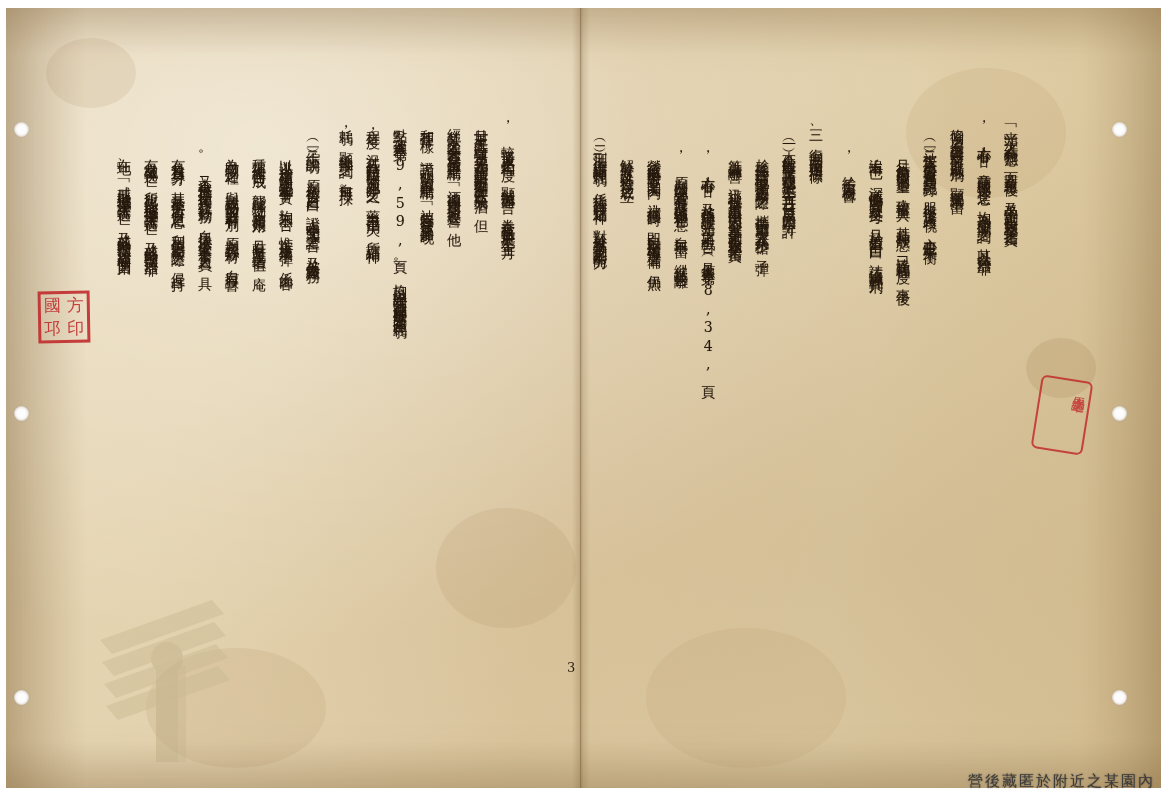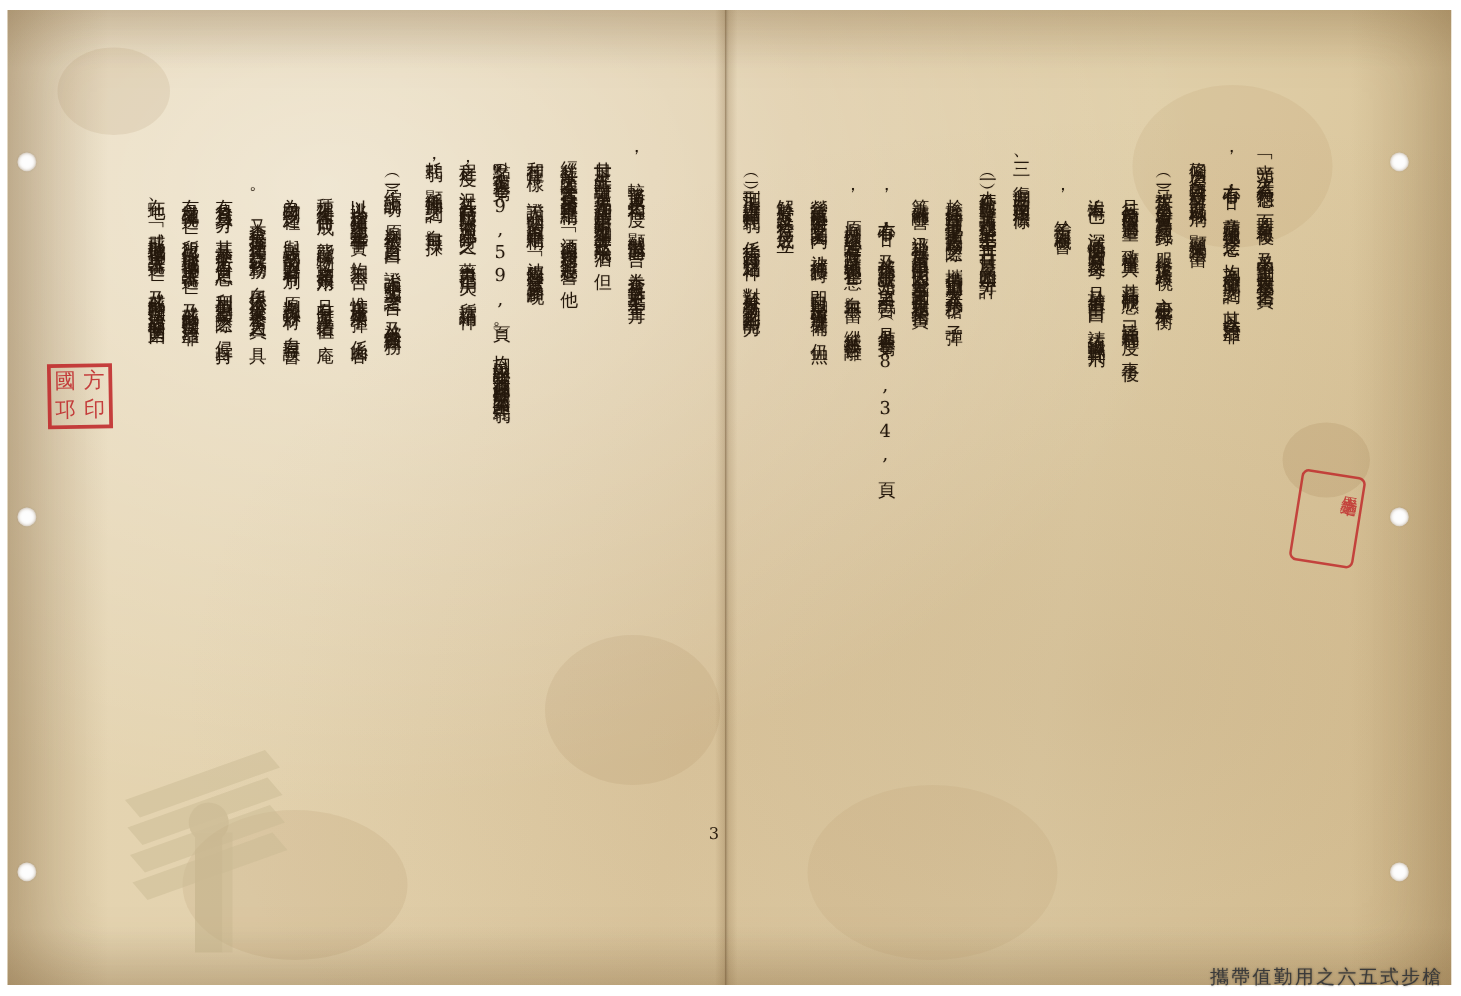--- a/index.html
+++ b/index.html
@@ -273,15 +273,15 @@
       <path d="M12 104 L124 64 L136 78 L24 118 Z"></path>
       <path d="M14 126 L126 86 L138 100 L26 140 Z"></path>
     </g>
     <g fill="#bfae86" fill-opacity="0.9">
       <path d="M64 86 h22 v96 h-22 z"></path>
       <path d="M86 86 h8 v96 h-8 z" fill-opacity="0.55"></path>
       <circle cx="75" cy="78" r="16"></circle>
     </g>
   </svg>
 
-  <div class="notice notice-dark">攜帶值勤用之六五式步槍</div>
+  <div class="notice notice-dark">營後藏匿於附近之某園內</div>
 
 </div>
 
 </body></html>

